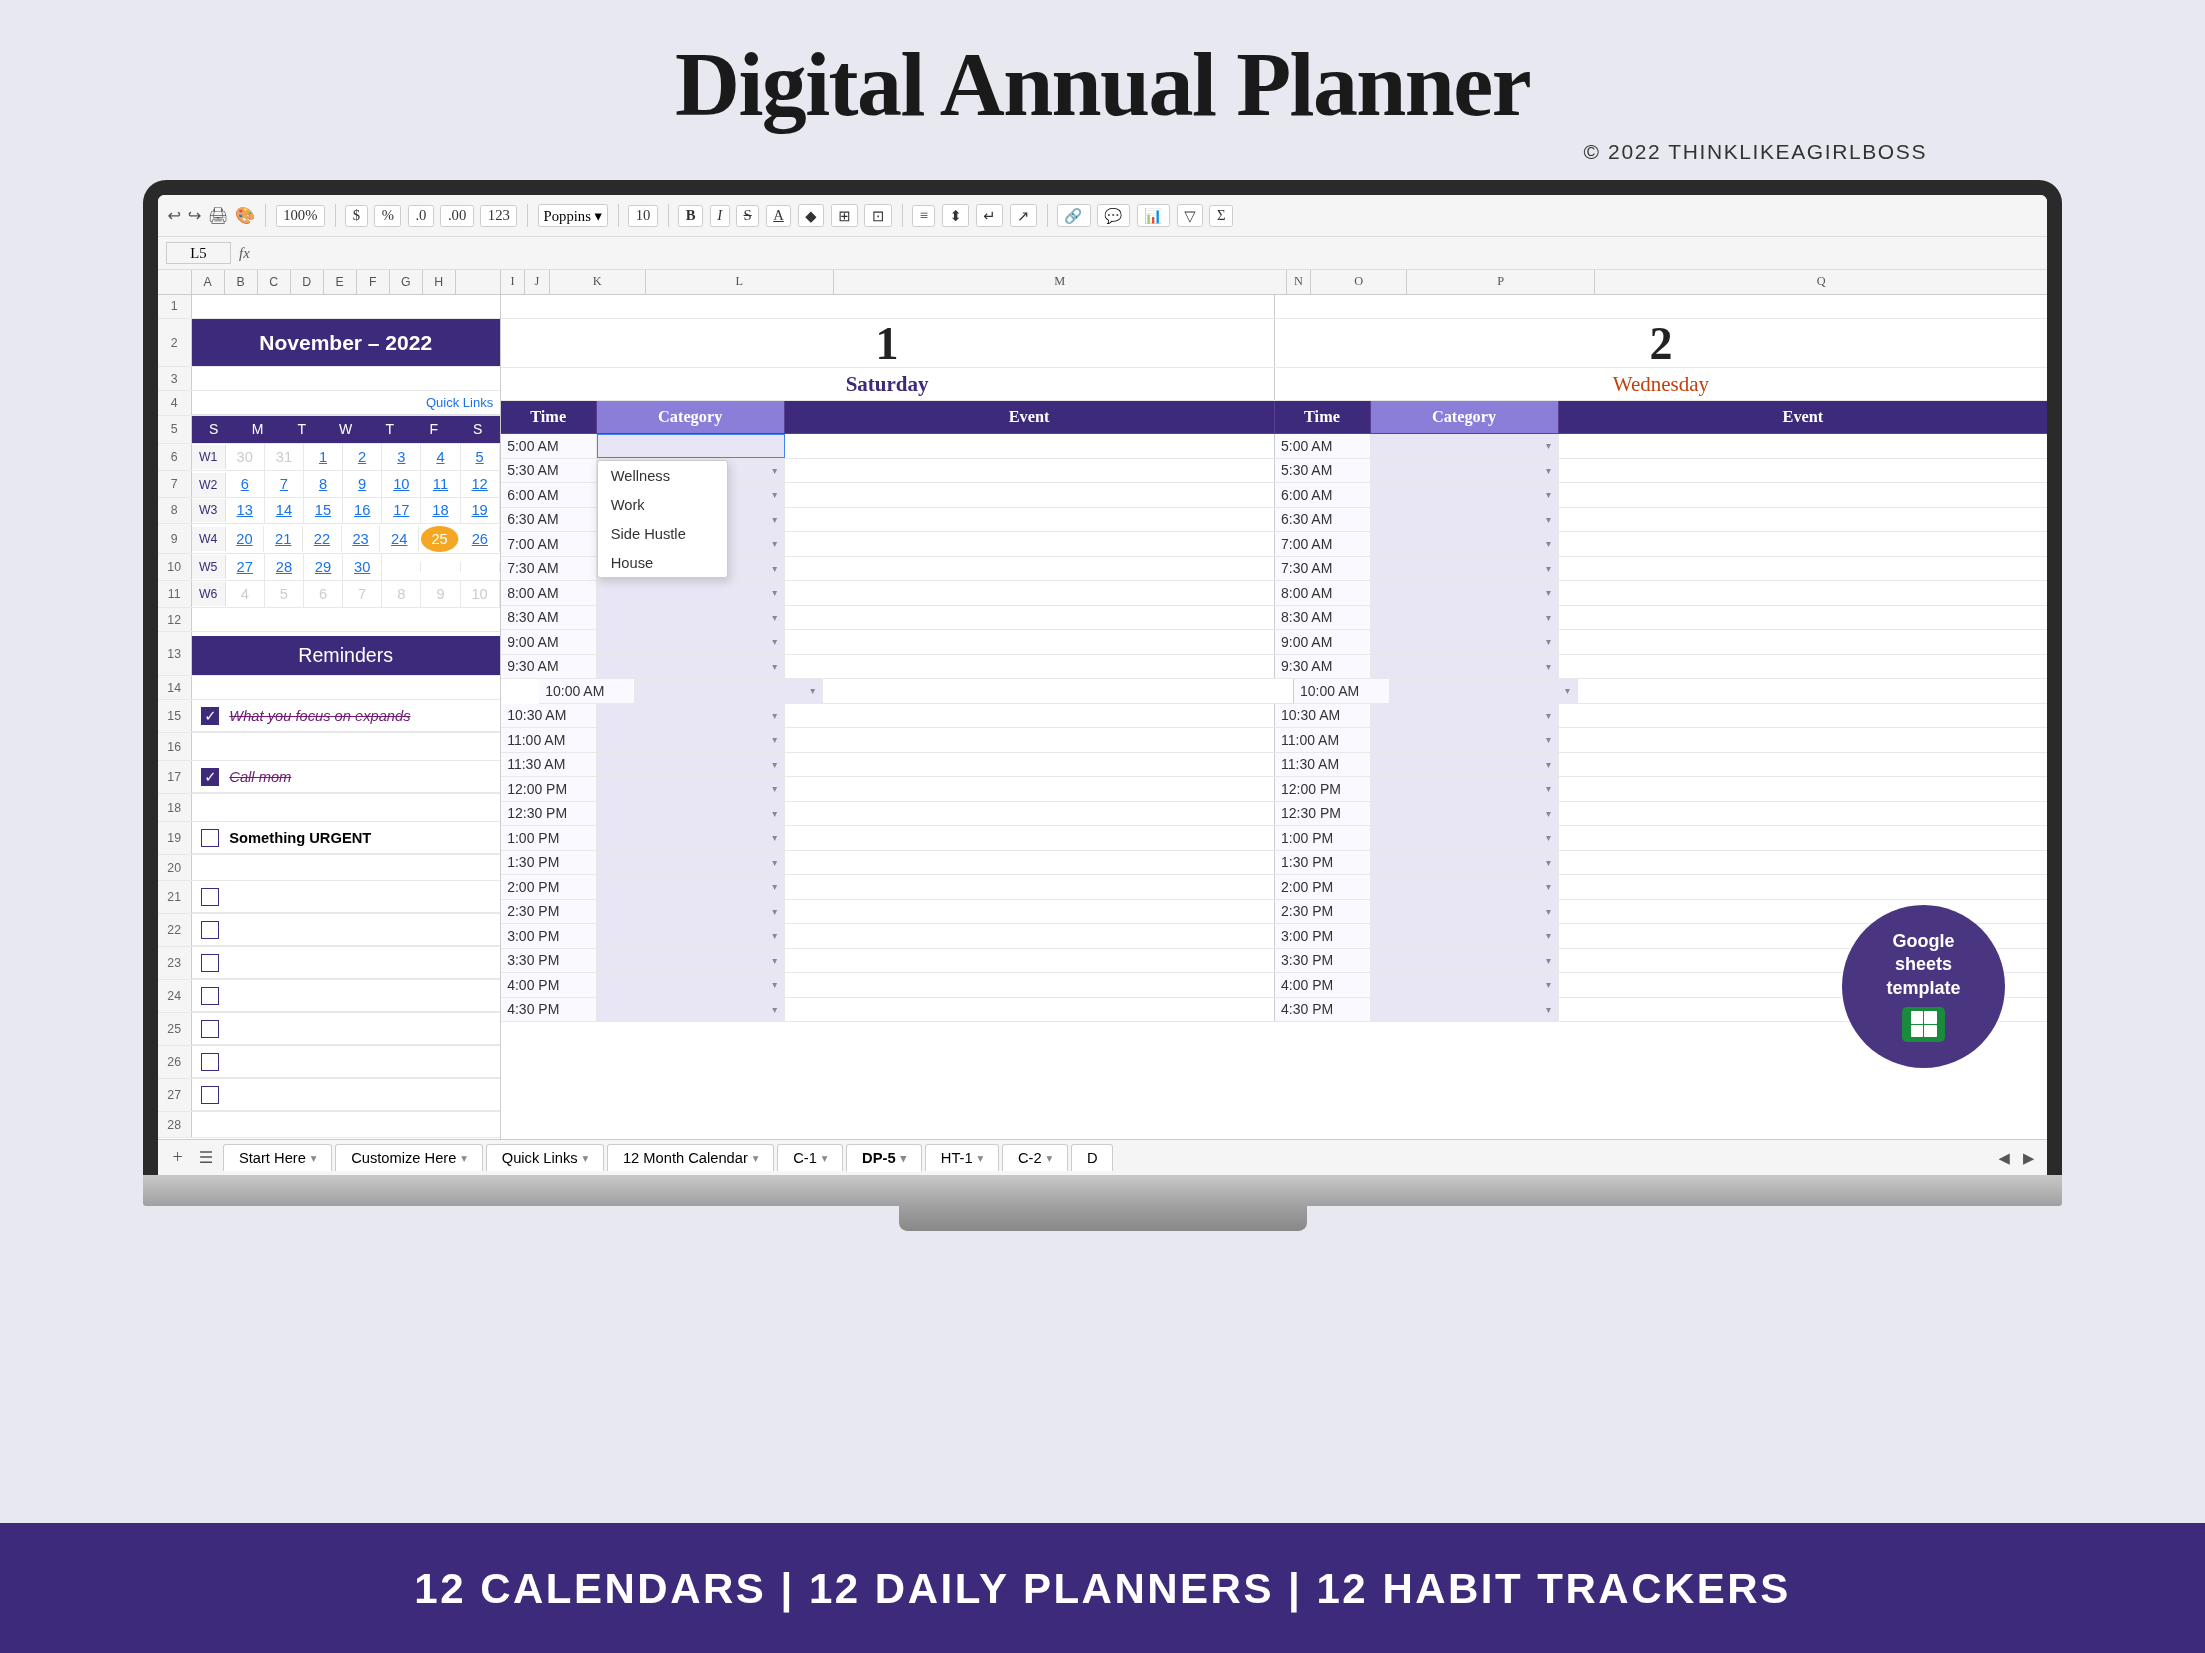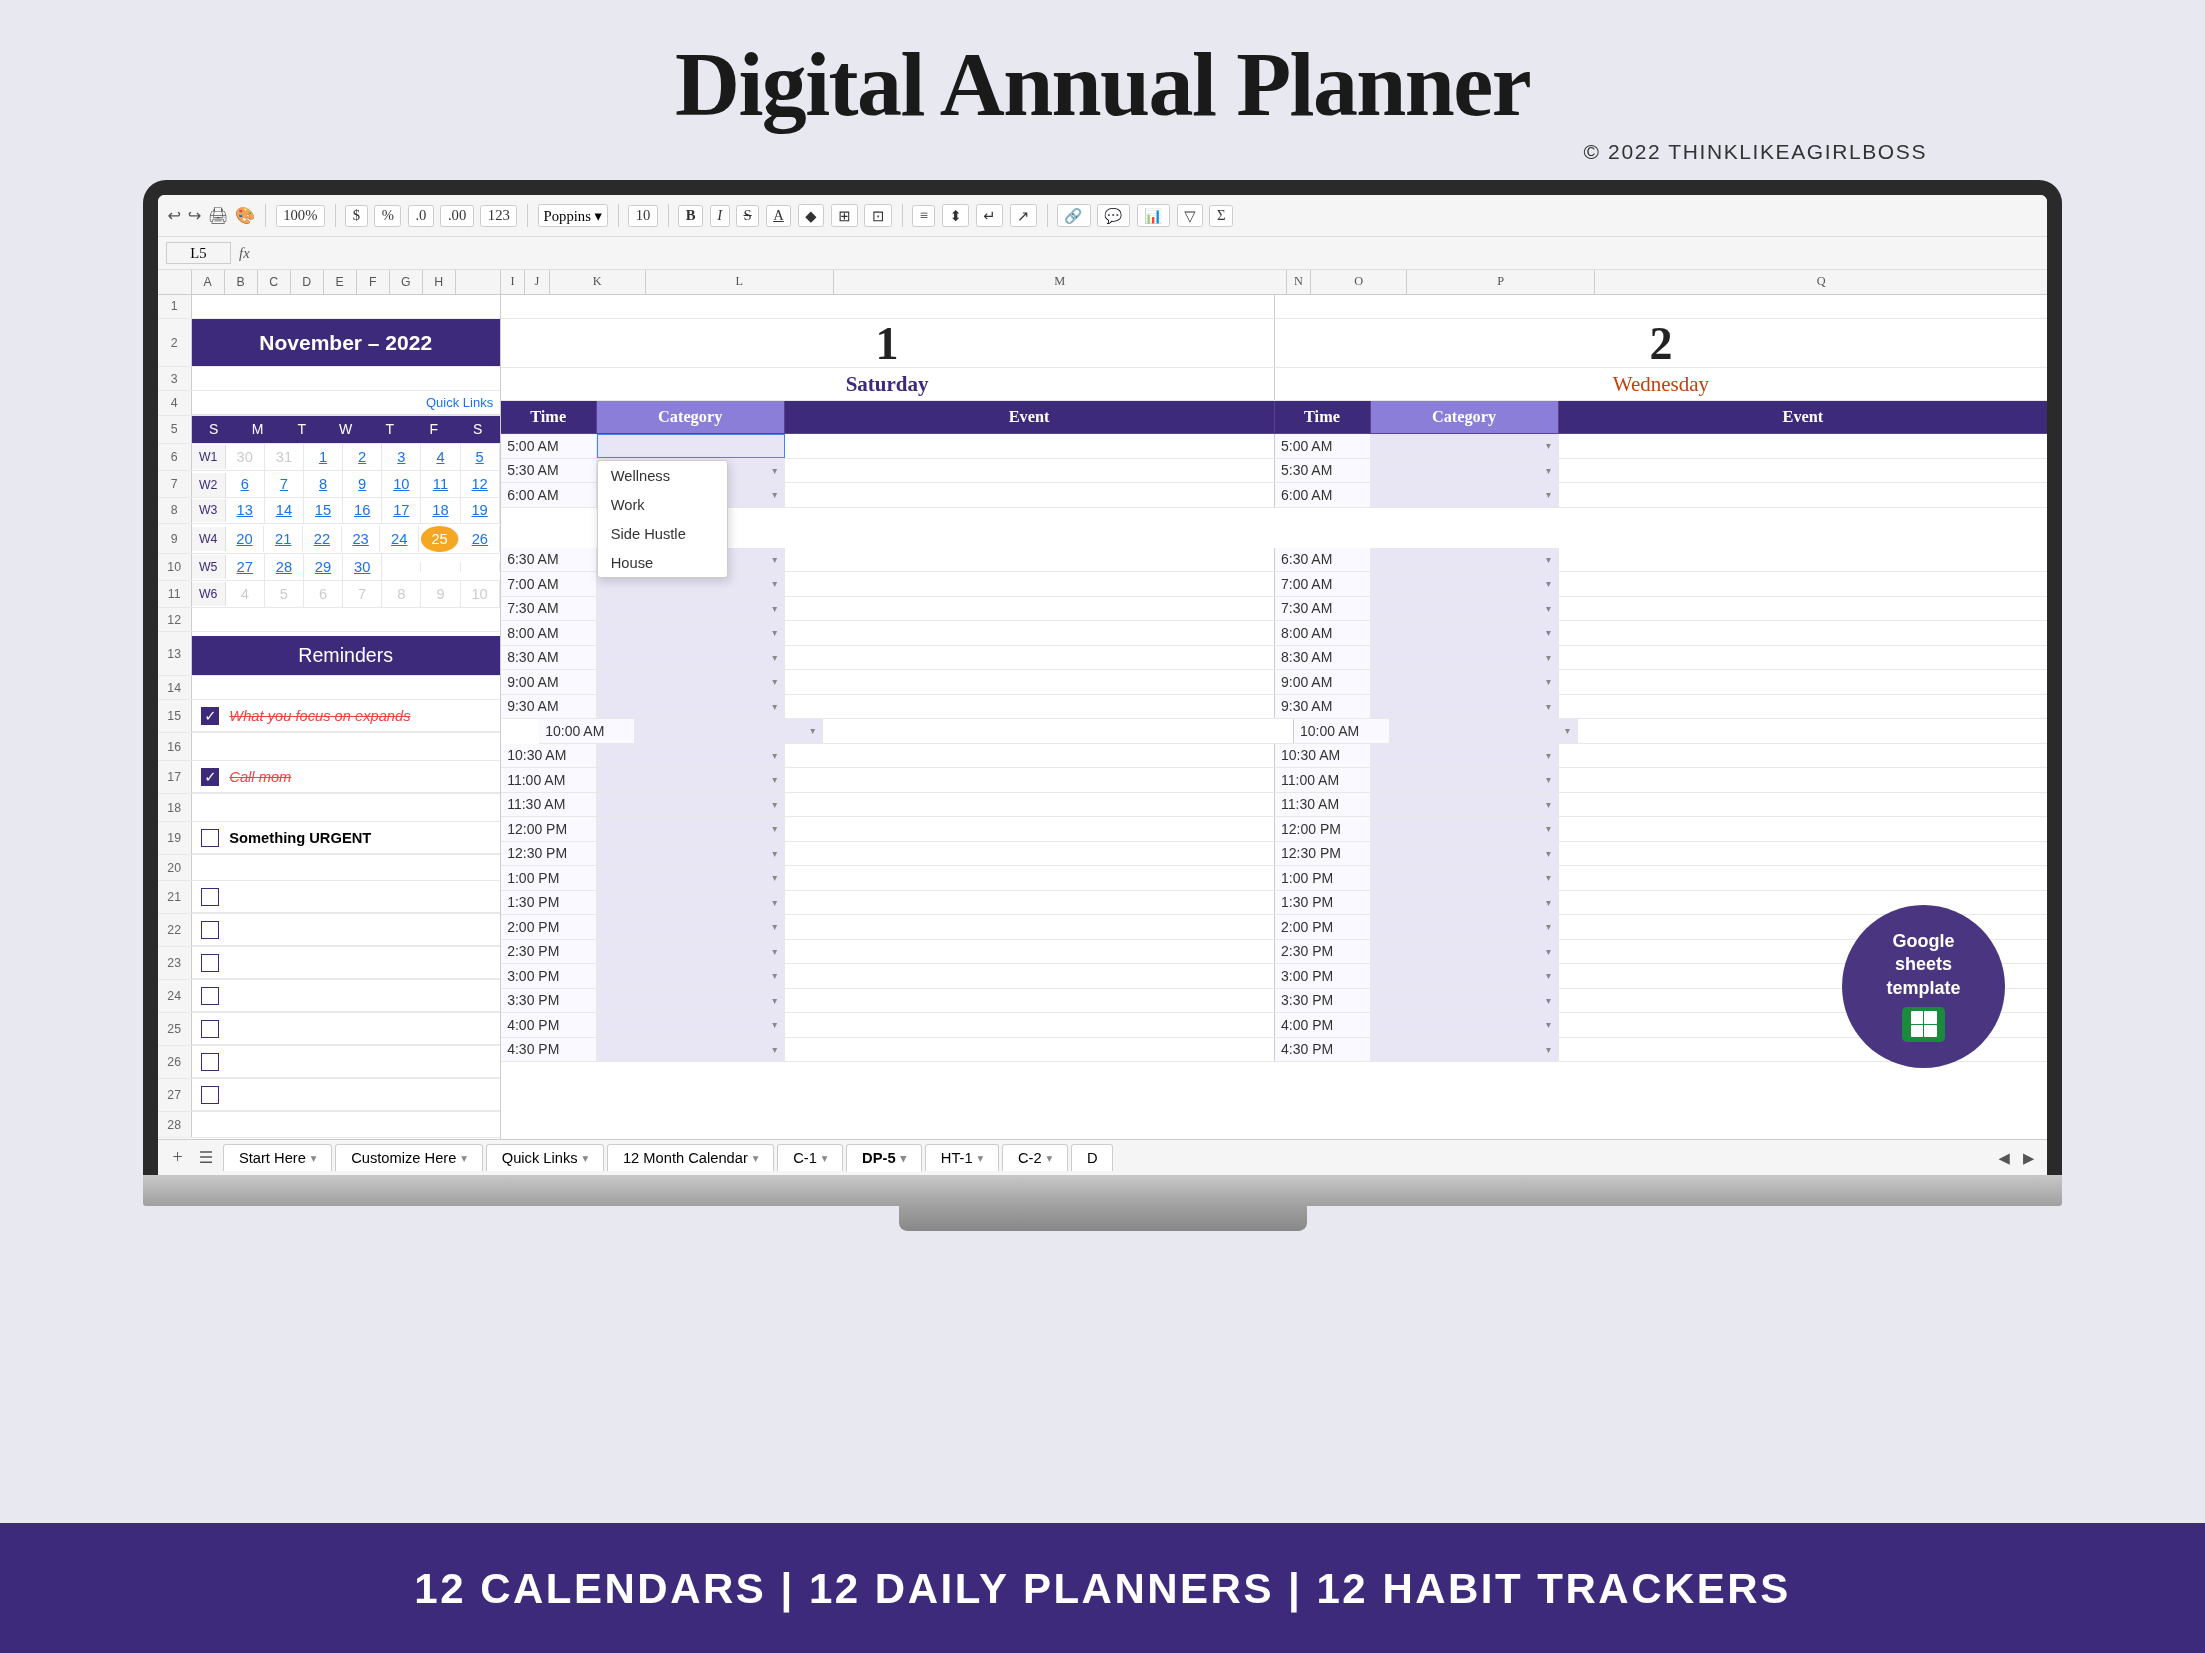--- a/index.html
+++ b/index.html
@@ -237,21 +237,21 @@
       display: flex;
       align-items: center;
       justify-content: center;
       flex-shrink: 0;
     }
     .checkbox.checked {
       background: #3d2a7a;
       color: #fff;
     }
     .reminder-text { font-family: Arial, sans-serif; }
-    .reminder-text.done { text-decoration: line-through; color: #ef4444; font-style: italic; }
+    .reminder-text.done { text-decoration: line-through; color: #701a75; font-style: italic; }
     .reminder-text.urgent { font-weight: bold; }
 
     
     .right-panel {
       flex: 1;
       overflow: hidden;
       background: #fff;
       display: flex;
       flex-direction: column;
     }
@@ -784,21 +784,21 @@
                   <div style="width: 188px; min-width: 188px; padding: 3.3px 6.5px; font-size: 14px; border-right: 0.8px solid rgb(232, 232, 232); display: flex; align-items: center; background: rgb(232, 230, 245); position: relative; cursor: pointer;">
                     <span style="margin-left: auto; font-size: 9.8px; color: rgb(136, 136, 136);">▾</span>
                   </div>
                   <div style="flex: 1 1 0%; padding: 3.3px 6.5px; border-right: 0.8px solid rgb(204, 204, 204); display: flex; align-items: center;"></div>
                   <div style="width: 96px; min-width: 96px; padding: 3.3px 6.5px; font-size: 14px; font-family: Arial, sans-serif; border-right: 0.8px solid rgb(232, 232, 232); display: flex; align-items: center; background: rgb(249, 249, 255); color: rgb(51, 51, 51);">6:00 AM</div>
                   <div style="width: 188px; min-width: 188px; padding: 3.3px 6.5px; font-size: 14px; border-right: 0.8px solid rgb(232, 232, 232); display: flex; align-items: center; background: rgb(232, 230, 245); position: relative; cursor: pointer;">
                     <span style="margin-left: auto; font-size: 9.8px; color: rgb(136, 136, 136);">▾</span>
                   </div>
                   <div style="flex: 1 1 0%; padding: 3.3px 6.5px; display: flex; align-items: center;"></div>
                 </div>
-                <div style="display: flex; border-bottom: 0.8px solid rgb(232, 232, 232); height: 24.5px; margin-top: 40px;">
+                <div style="display: flex; border-bottom: 0.8px solid rgb(232, 232, 232); height: 24.5px;">
                   <div style="width: 96px; min-width: 96px; padding: 3.3px 6.5px; font-size: 14px; font-family: Arial, sans-serif; border-right: 0.8px solid rgb(232, 232, 232); display: flex; align-items: center; background: rgb(249, 249, 255); color: rgb(51, 51, 51);">6:30 AM</div>
                   <div style="width: 188px; min-width: 188px; padding: 3.3px 6.5px; font-size: 14px; border-right: 0.8px solid rgb(232, 232, 232); display: flex; align-items: center; background: rgb(232, 230, 245); position: relative; cursor: pointer;">
                     <span style="margin-left: auto; font-size: 9.8px; color: rgb(136, 136, 136);">▾</span>
                   </div>
                   <div style="flex: 1 1 0%; padding: 3.3px 6.5px; border-right: 0.8px solid rgb(204, 204, 204); display: flex; align-items: center;"></div>
                   <div style="width: 96px; min-width: 96px; padding: 3.3px 6.5px; font-size: 14px; font-family: Arial, sans-serif; border-right: 0.8px solid rgb(232, 232, 232); display: flex; align-items: center; background: rgb(249, 249, 255); color: rgb(51, 51, 51);">6:30 AM</div>
                   <div style="width: 188px; min-width: 188px; padding: 3.3px 6.5px; font-size: 14px; border-right: 0.8px solid rgb(232, 232, 232); display: flex; align-items: center; background: rgb(232, 230, 245); position: relative; cursor: pointer;">
                     <span style="margin-left: auto; font-size: 9.8px; color: rgb(136, 136, 136);">▾</span>
                   </div>
                   <div style="flex: 1 1 0%; padding: 3.3px 6.5px; display: flex; align-items: center;"></div>

